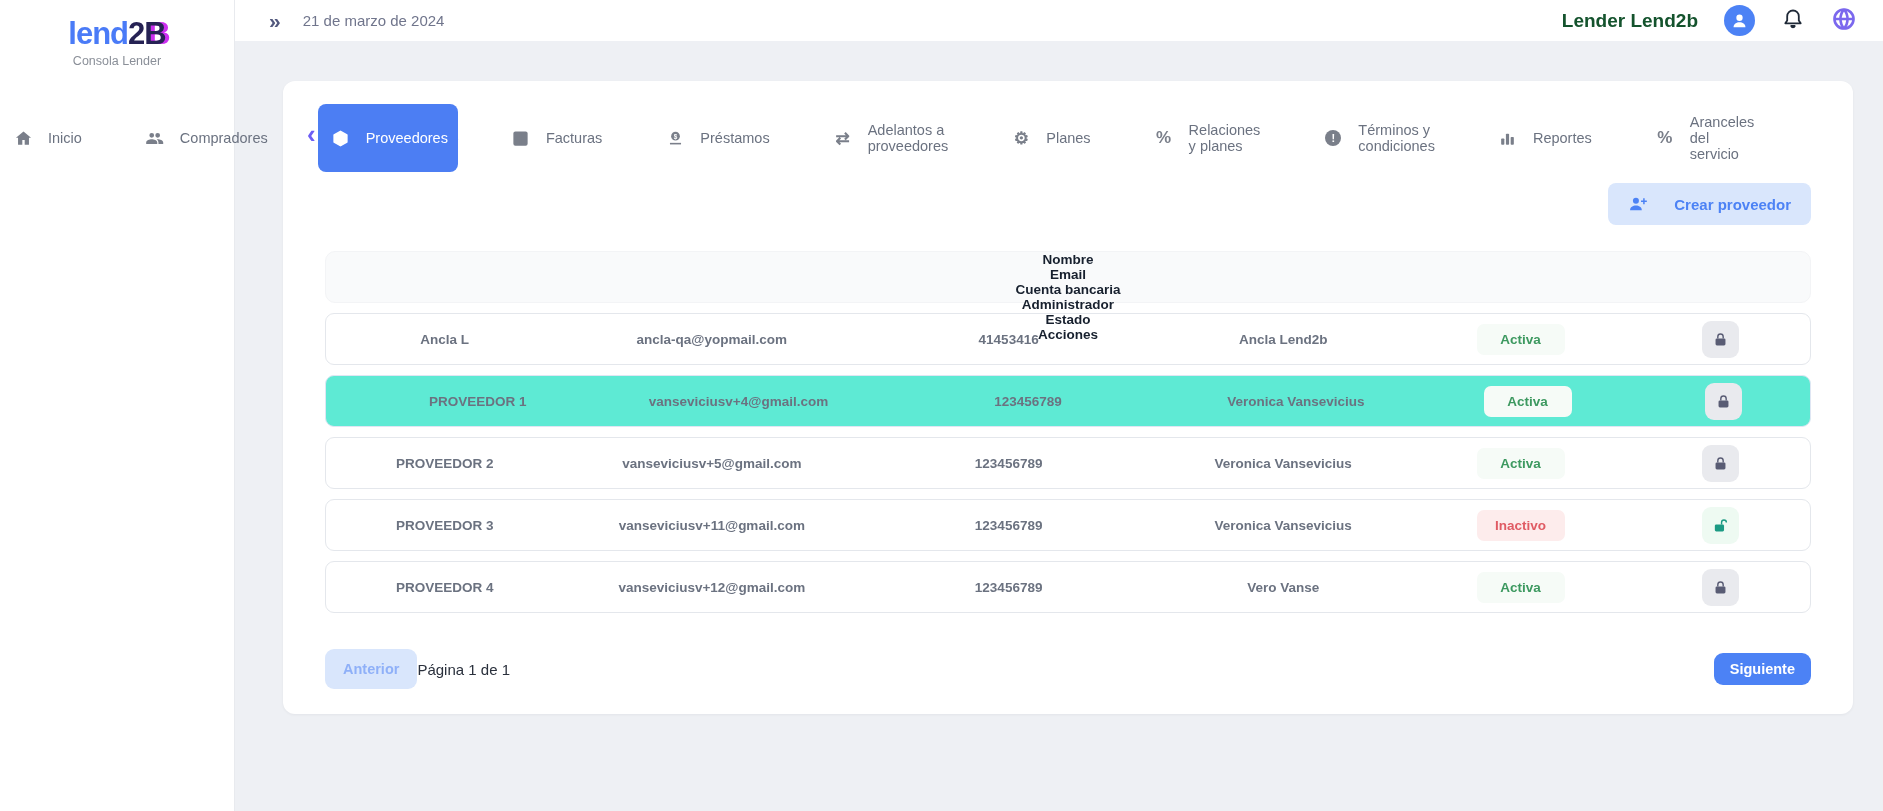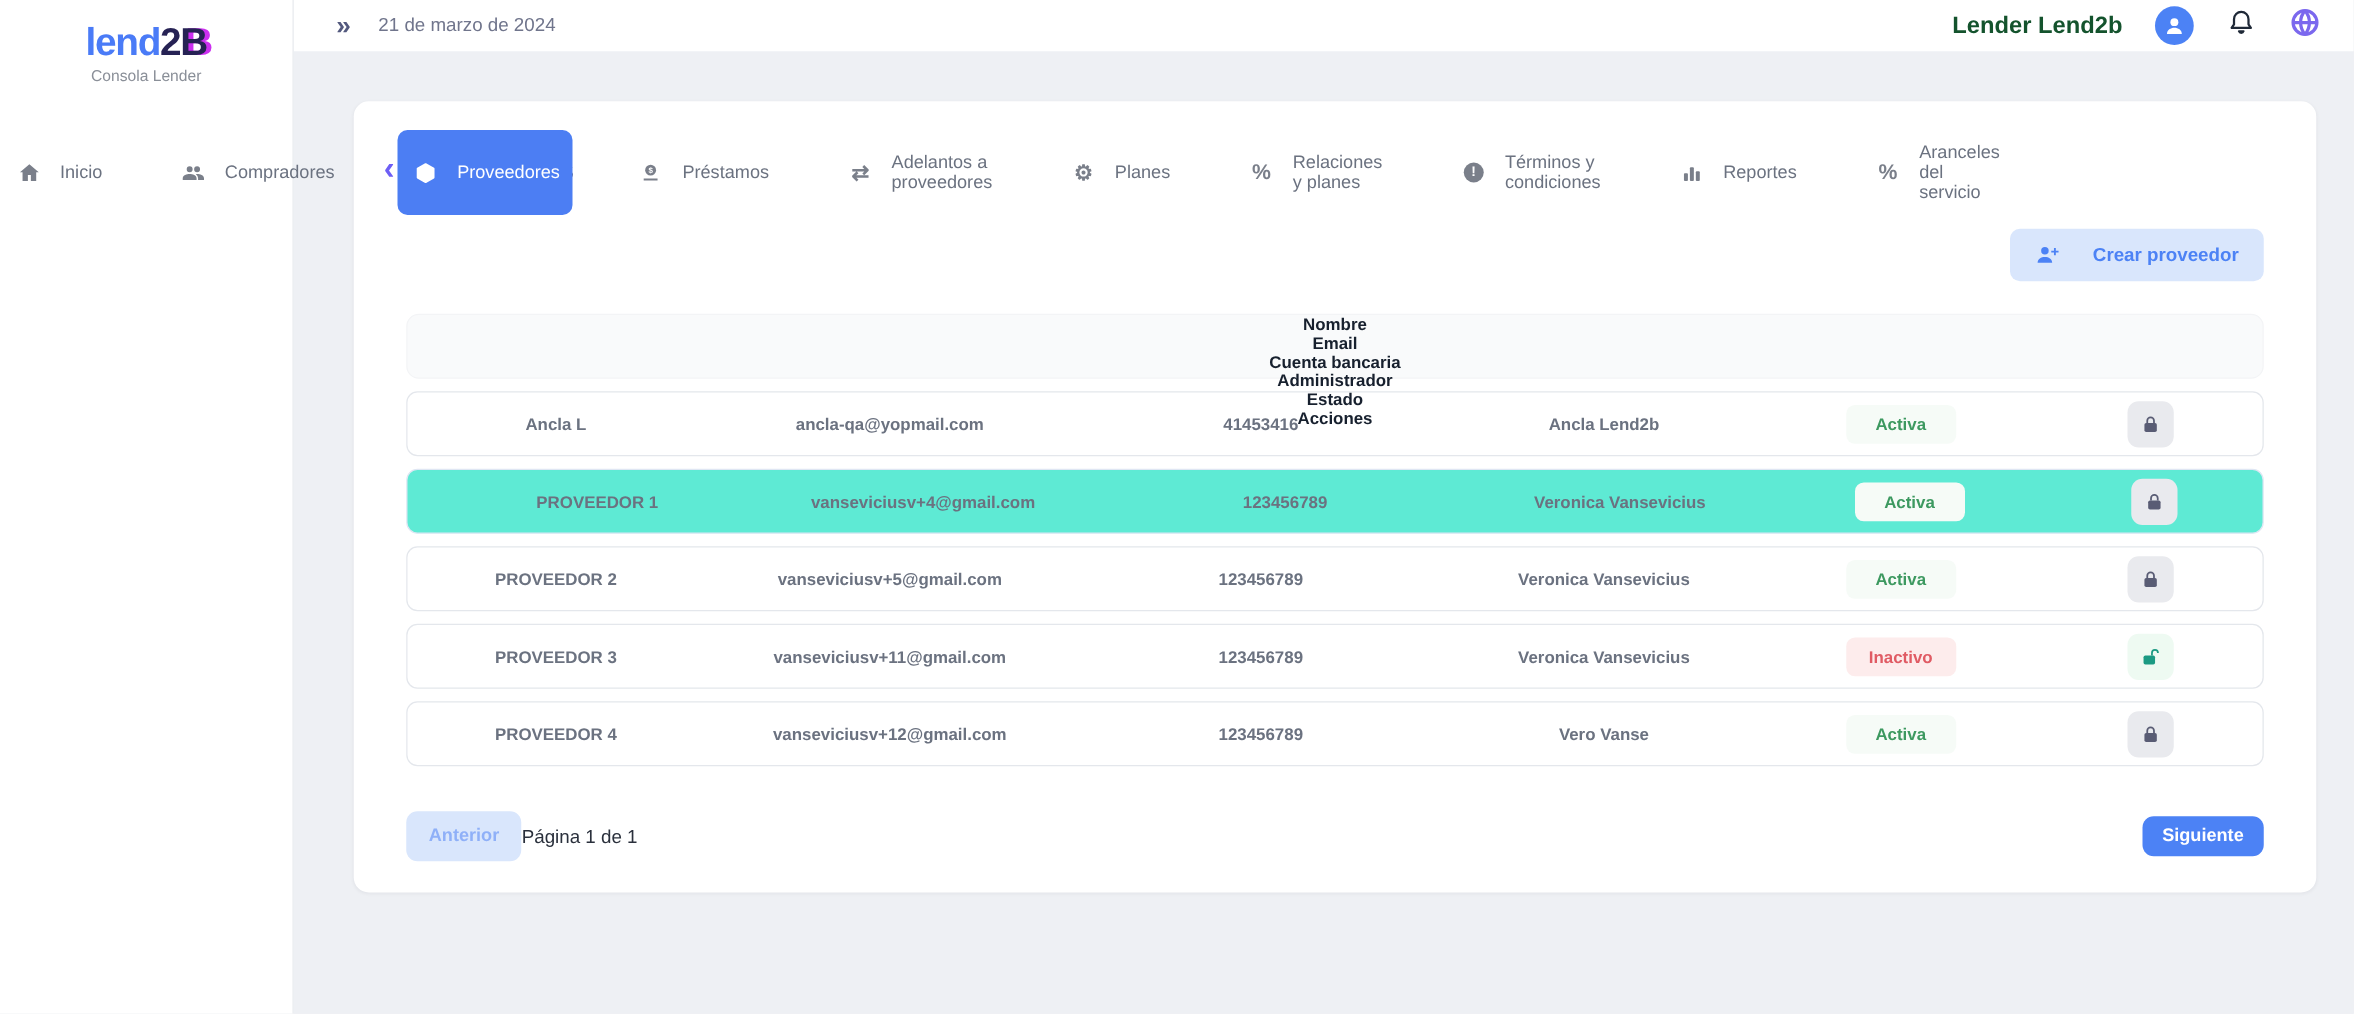--- a/index.html
+++ b/index.html
@@ -103,20 +103,29 @@
         <span class="ic">
           <svg viewBox="0 0 24 24" fill="none" stroke="#ffffff" stroke-width="2" stroke-linejoin="round">
               <path d="M12 3 4 7.5v9L12 21l8-4.5v-9z"></path>
               <path d="M4 7.5l8 4.5 8-4.5M12 12v9"></path>
             </svg>
         </span>
         <span>Proveedores</span>
       </div>
       <div class="nav-item">
         <span class="ic">
+          <svg viewBox="0 0 24 24" fill="none" stroke="#7a7f8a" stroke-width="2">
+              <rect x="4" y="4" width="16" height="16" rx="1.5"></rect>
+              <path d="M12 4v16M4 12h16"></path>
+            </svg>
+        </span>
+        <span>Facturas</span>
+      </div>
+      <div class="nav-item">
+        <span class="ic">
           <svg viewBox="0 0 24 24">
               <circle cx="12" cy="9" r="5.5"></circle>
               <text x="12" y="12" text-anchor="middle" font-size="8" fill="#ffffff" font-weight="bold">$</text>
               <path d="M5 17.5h14v2H5z"></path>
             </svg>
         </span>
         <span>Préstamos</span>
       </div>
       <div class="nav-item">
         <span class="ic glyph-ic">⇄</span>

